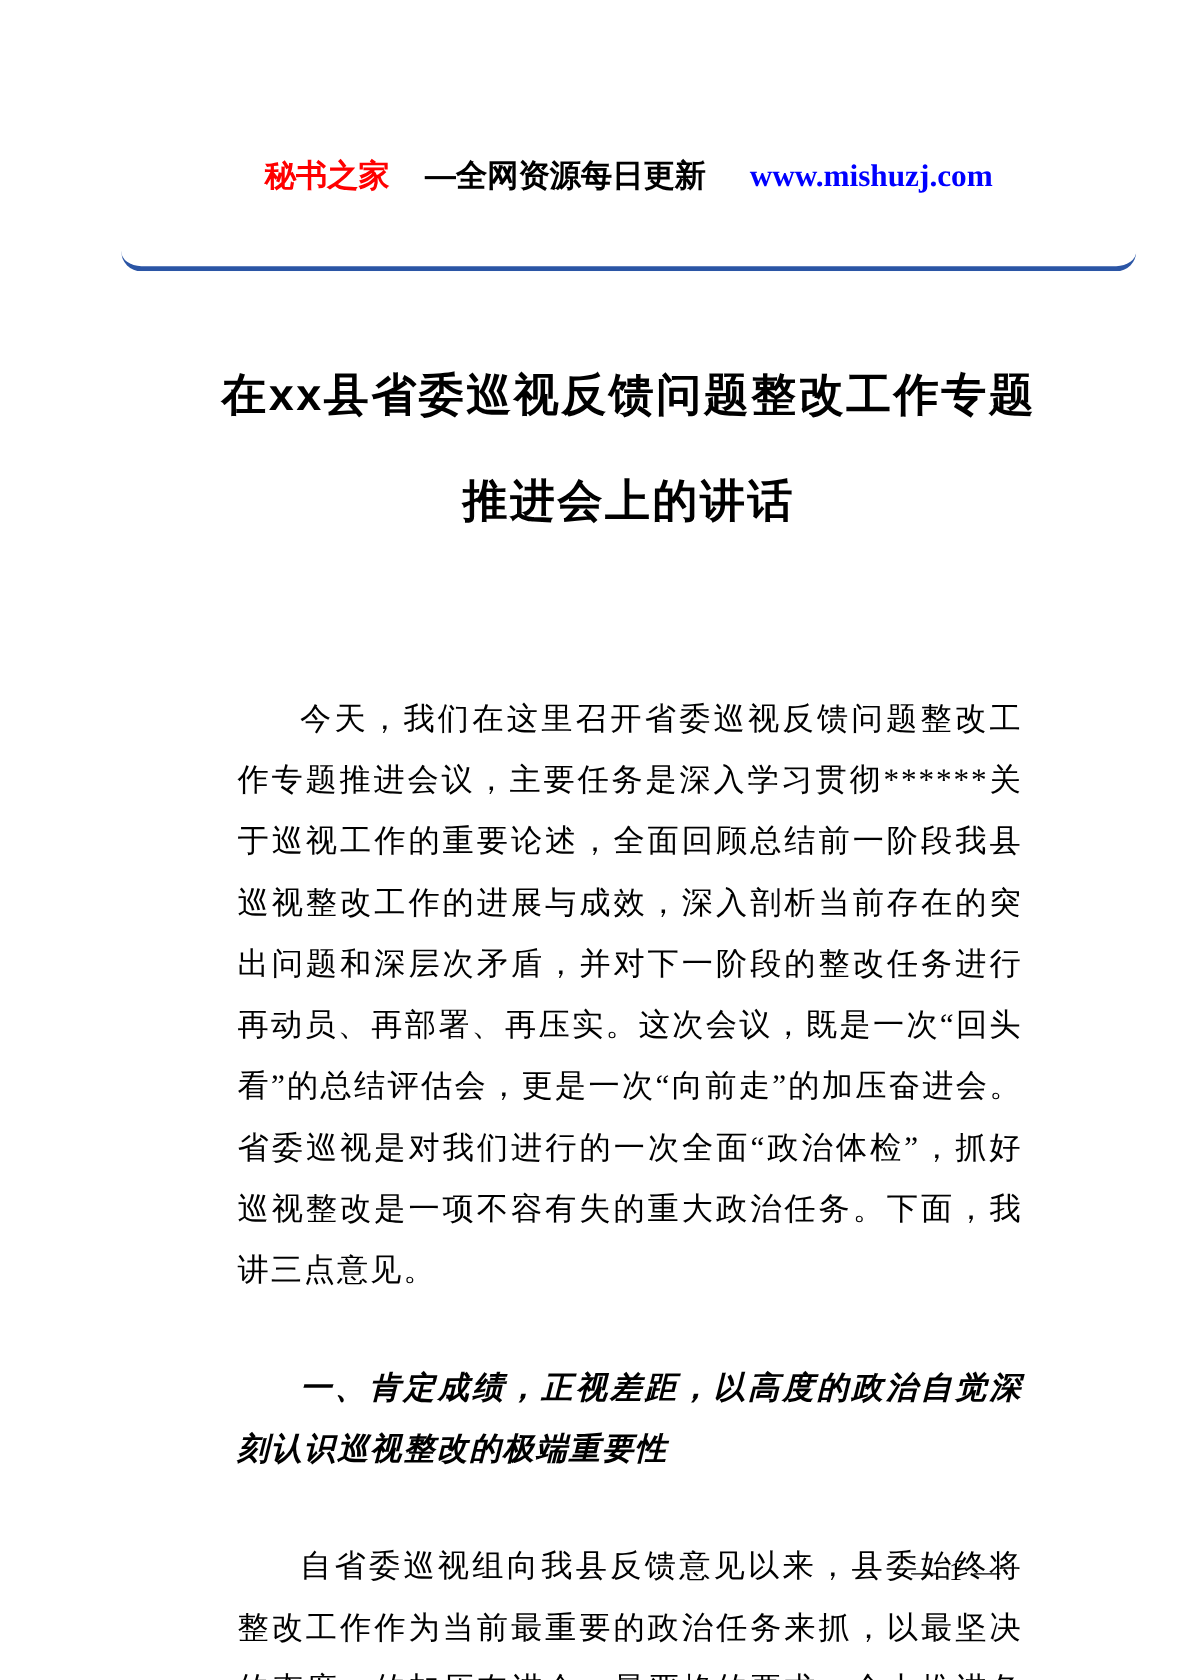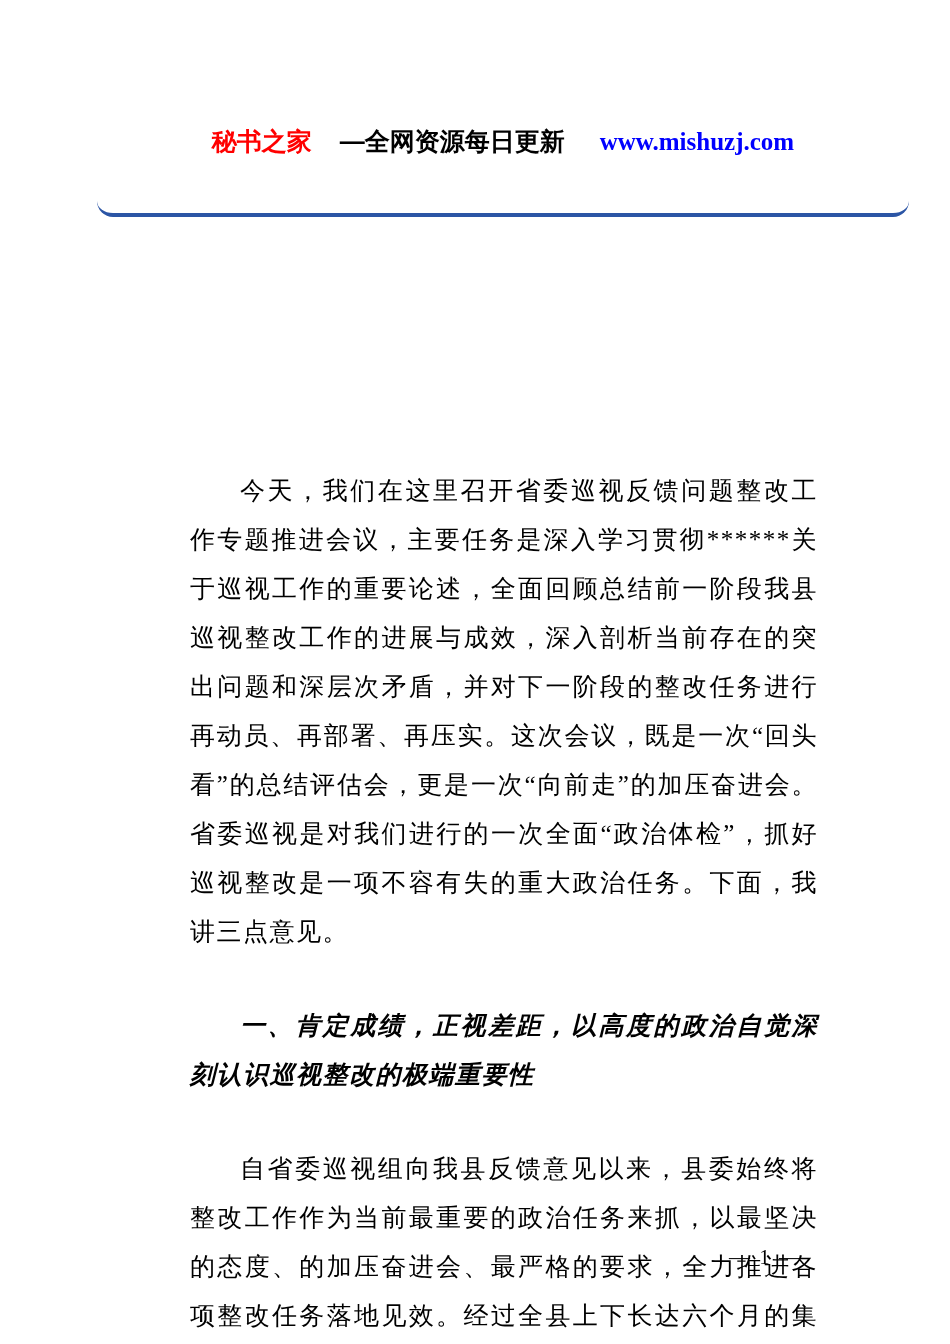--- a/index.html
+++ b/index.html
@@ -83,21 +83,22 @@
 
 <div class="page">
 
   <div class="site-header">
     <span class="brand">秘书之家</span><span class="tagline">—全网资源每日更新 </span><a class="url" href="#">www.mishuzj.com</a>
   </div>
 
   <div class="header-rule"></div>
 
   <h1 class="doc-title">
-    <br>
+    <span>在xx县省委巡视反馈问题整改工作专题</span><br>
+    <span>推进会上的讲话</span>
   </h1>
 
   <div class="doc-body">
     <p class="para">今天，我们在这里召开省委巡视反馈问题整改工作专题推进会议，主要任务是深入学习贯彻******关于巡视工作的重要论述，全面回顾总结前一阶段我县巡视整改工作的进展与成效，深入剖析当前存在的突出问题和深层次矛盾，并对下一阶段的整改任务进行再动员、再部署、再压实。这次会议，既是一次“回头看”的总结评估会，更是一次“向前走”的加压奋进会。省委巡视是对我们进行的一次全面“政治体检”，抓好巡视整改是一项不容有失的重大政治任务。下面，我讲三点意见。</p>
     <p class="para heading">一、肯定成绩，正视差距，以高度的政治自觉深刻认识巡视整改的极端重要性</p>
     <p class="para">自省委巡视组向我县反馈意见以来，县委始终将整改工作作为当前最重要的政治任务来抓，以最坚决的态度、的加压奋进会、最严格的要求，全力推进各项整改任务落地见效。经过全县上下长达六个月的集中攻坚，我们欣喜地看到，整改工作</p>
   </div>
 
   <div class="page-footer">
     <span>— 1 —</span>

